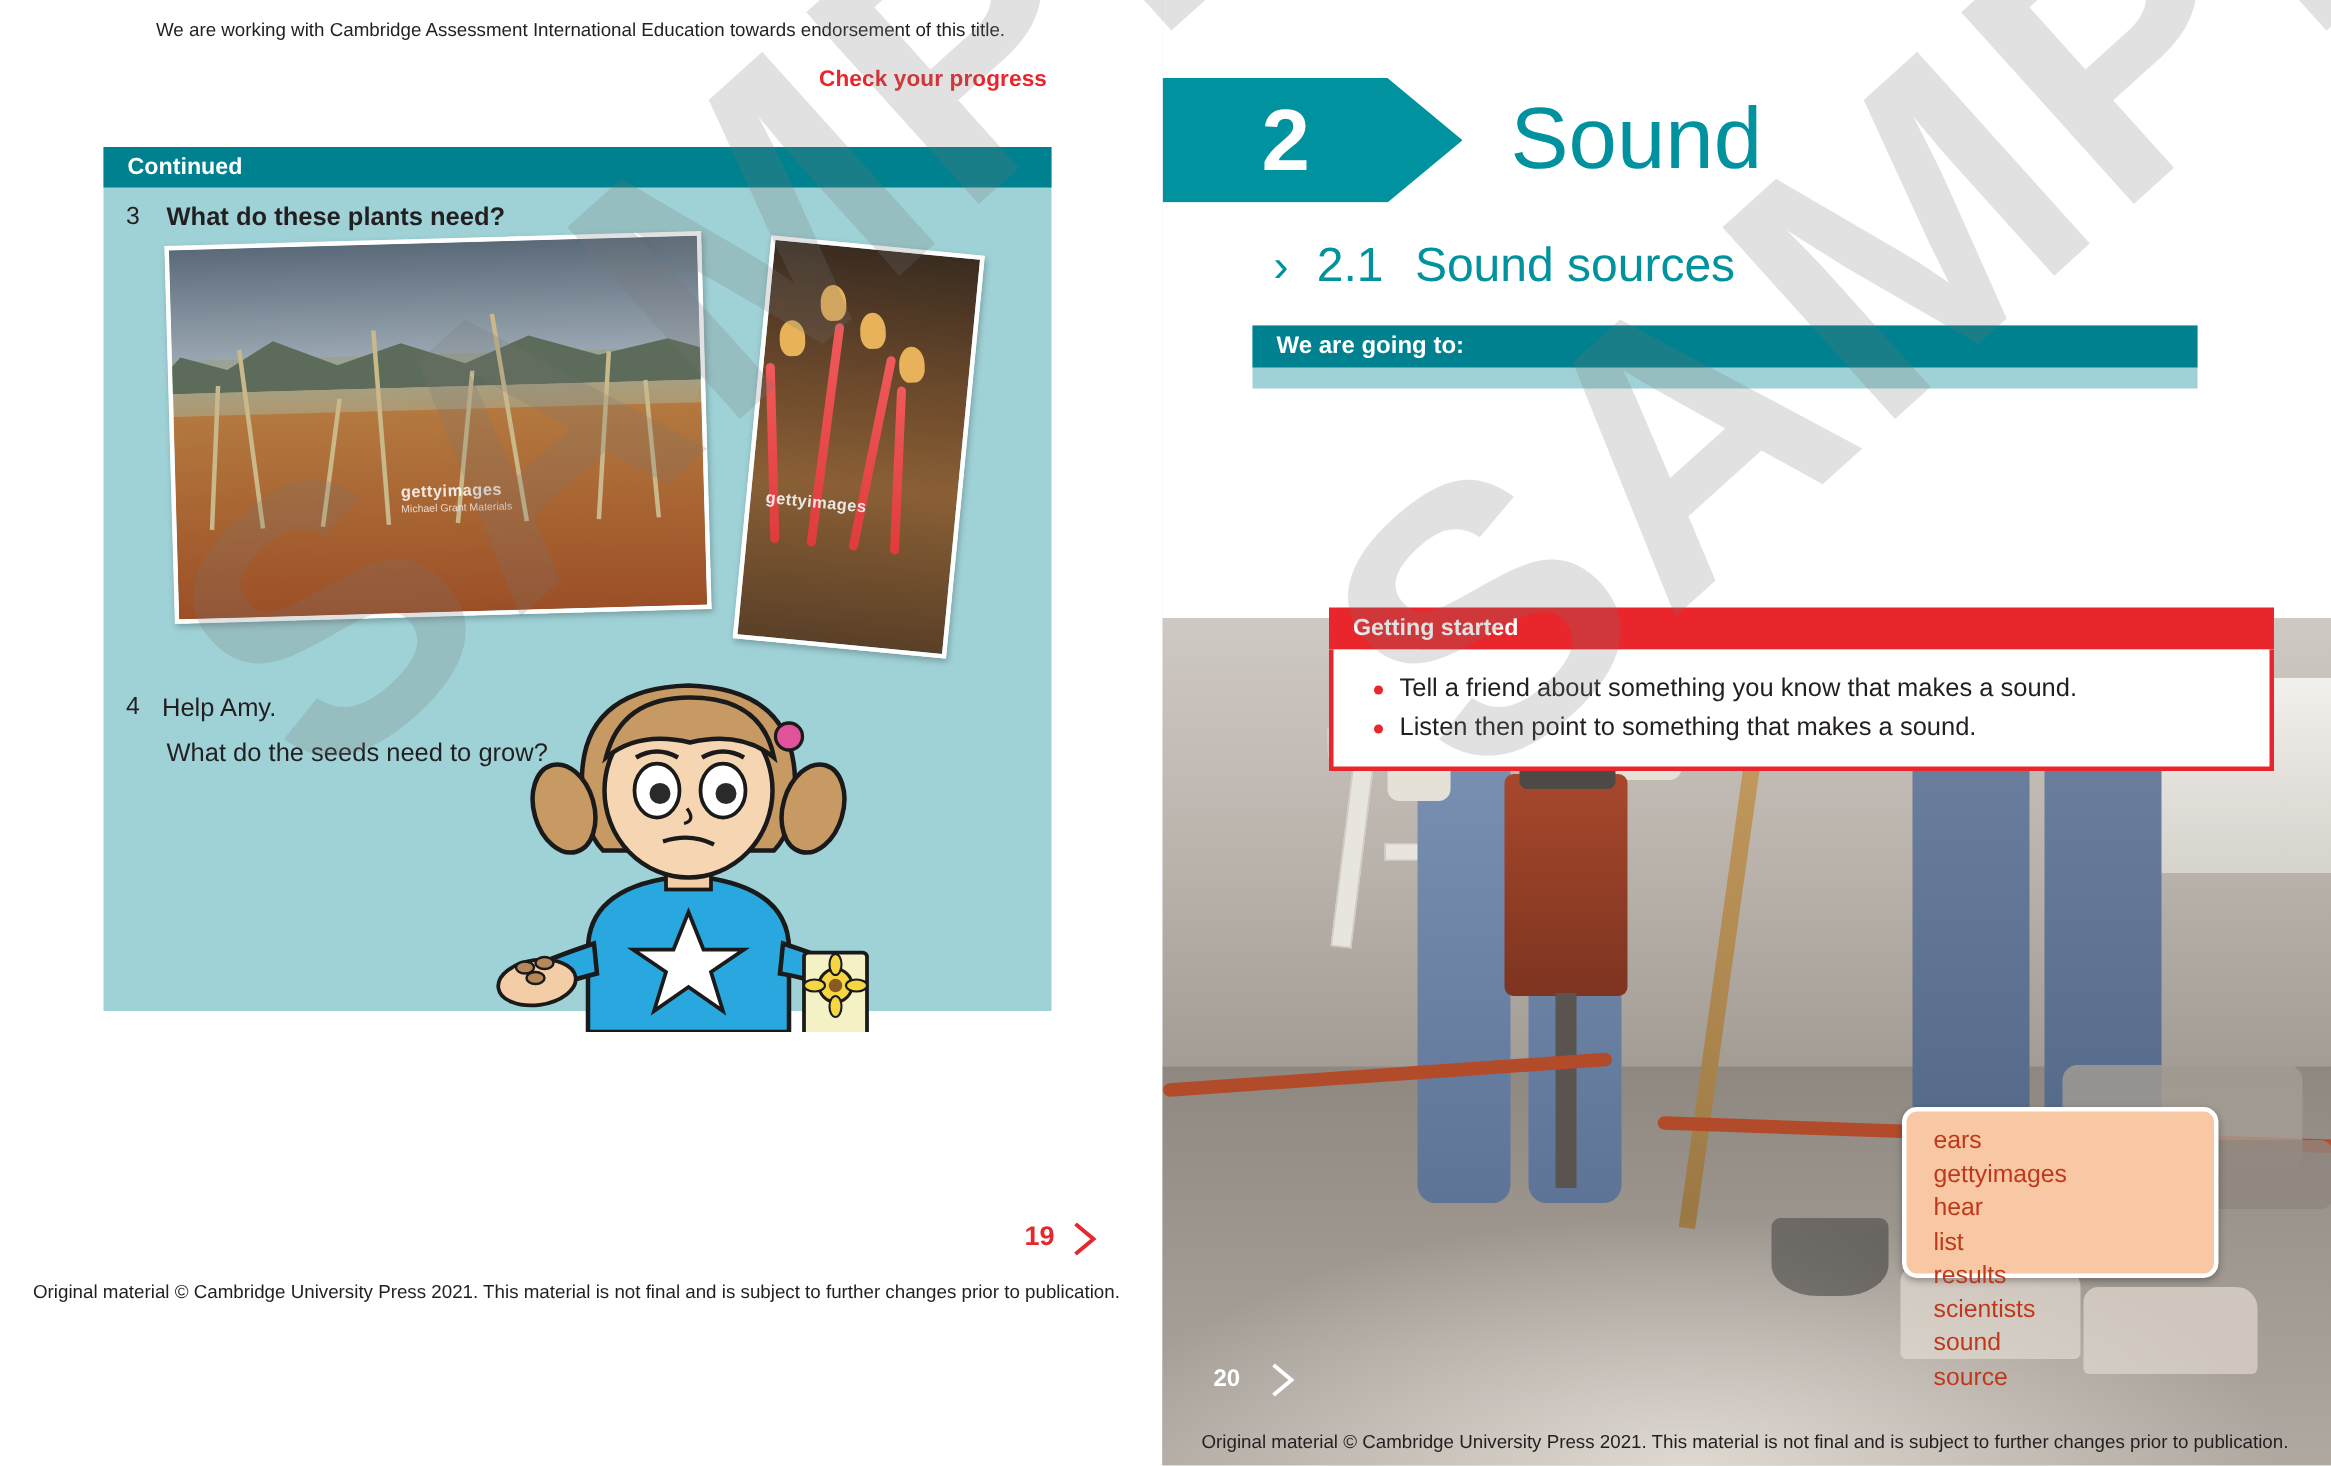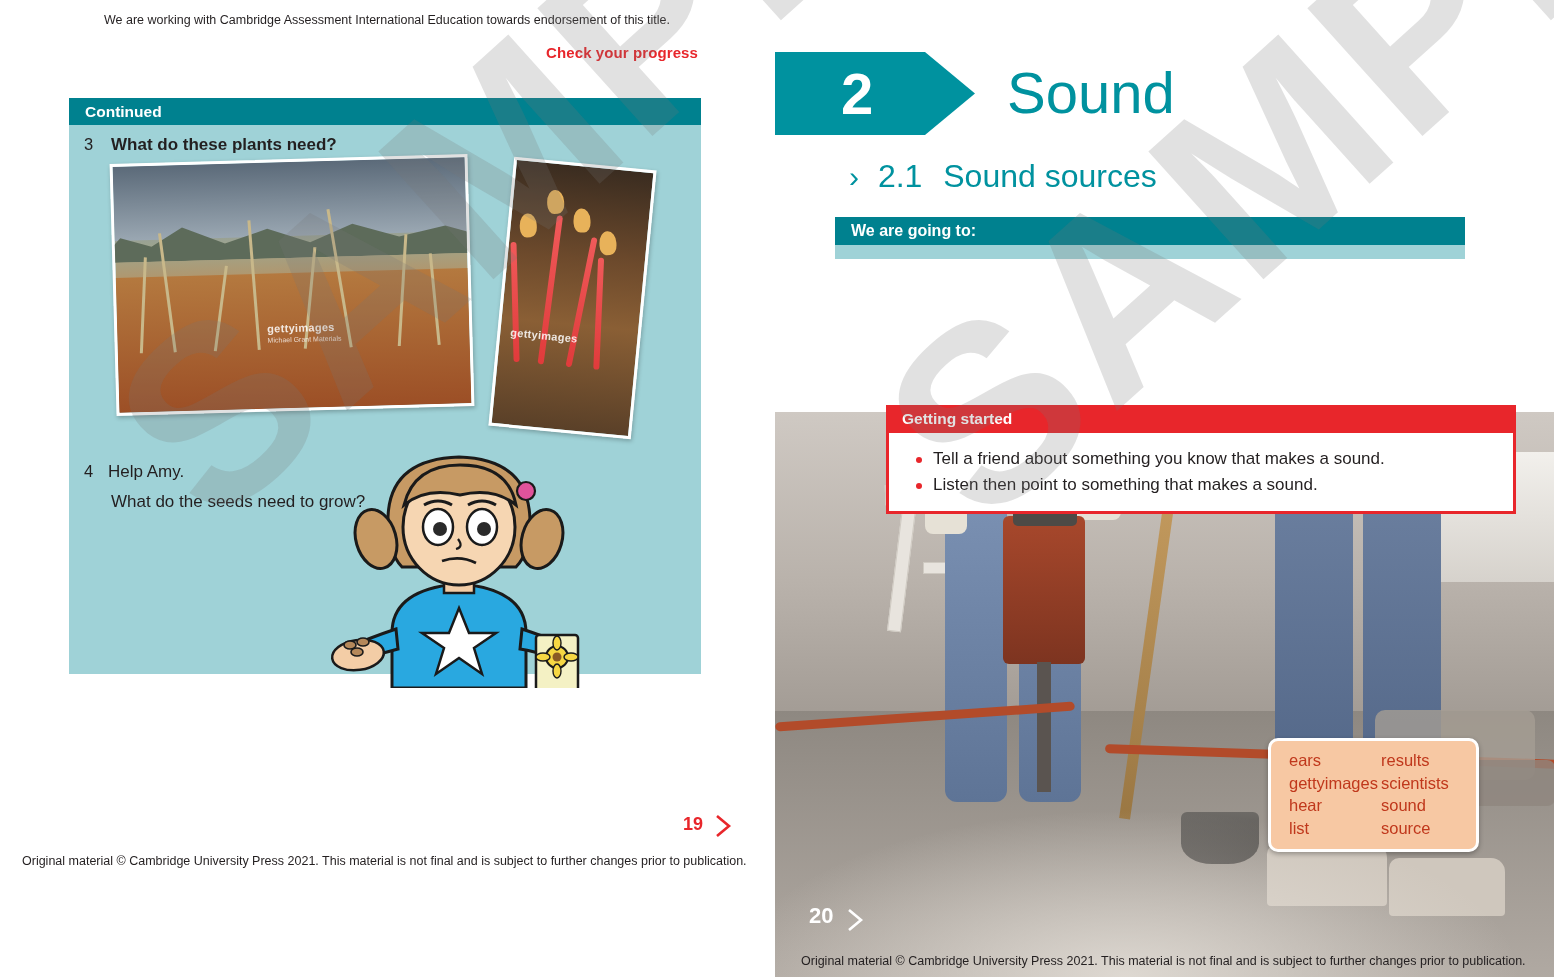--- a/index.html
+++ b/index.html
@@ -390,36 +390,37 @@
     top: 738px;
     width: 211px;
     height: 114px;
     background: #f7c8a3;
     border: 3px solid #ffffff;
     border-radius: 10px;
     box-sizing: border-box;
     box-shadow: 0 2px 5px rgba(0,0,0,0.3);
     padding: 8px 0 0 18px;
     display: flex;
+    flex-direction: column;
   }
   .kw-col {
     display: flex;
     flex-direction: column;
   }
   .kw-col:first-child { width: 92px; }
   .kw {
     font-size: 16.5px;
     color: #c0381c;
     line-height: 22.5px;
   }
   .pagenum-right {
     position: absolute;
     left: 809px;
     bottom: 48px;
-    font-size: 22px;
+    font-size: 16px;
     color: #ffffff;
     font-weight: bold;
     z-index: 6;
   }
   .arrow-right-page {
     position: absolute;
     left: 845px;
     bottom: 44px;
     z-index: 6;
   }

